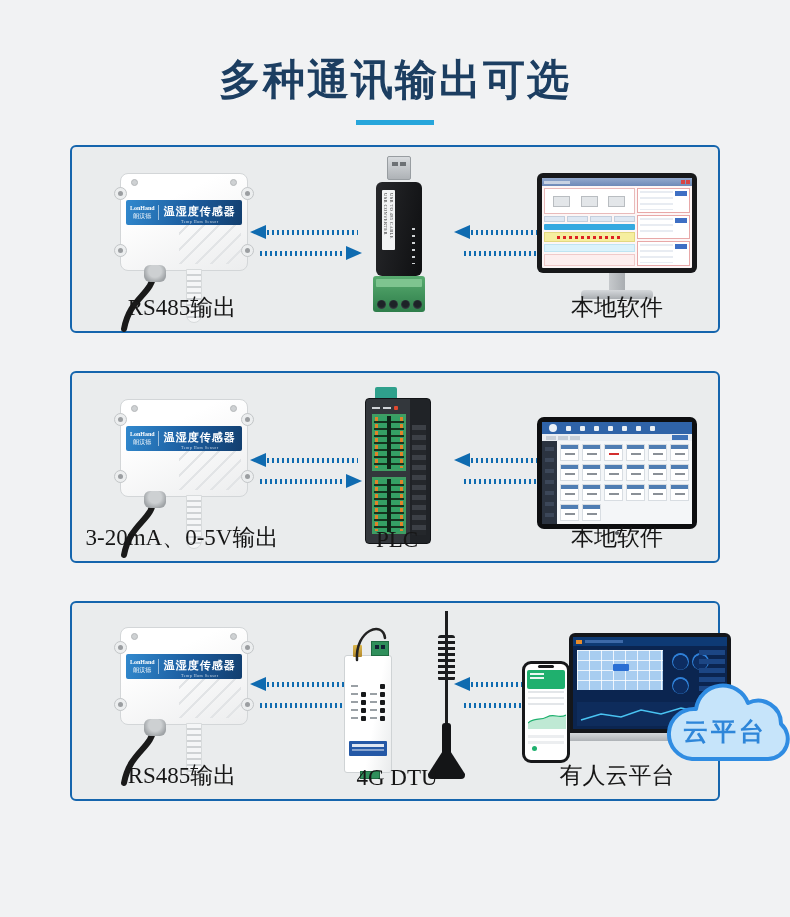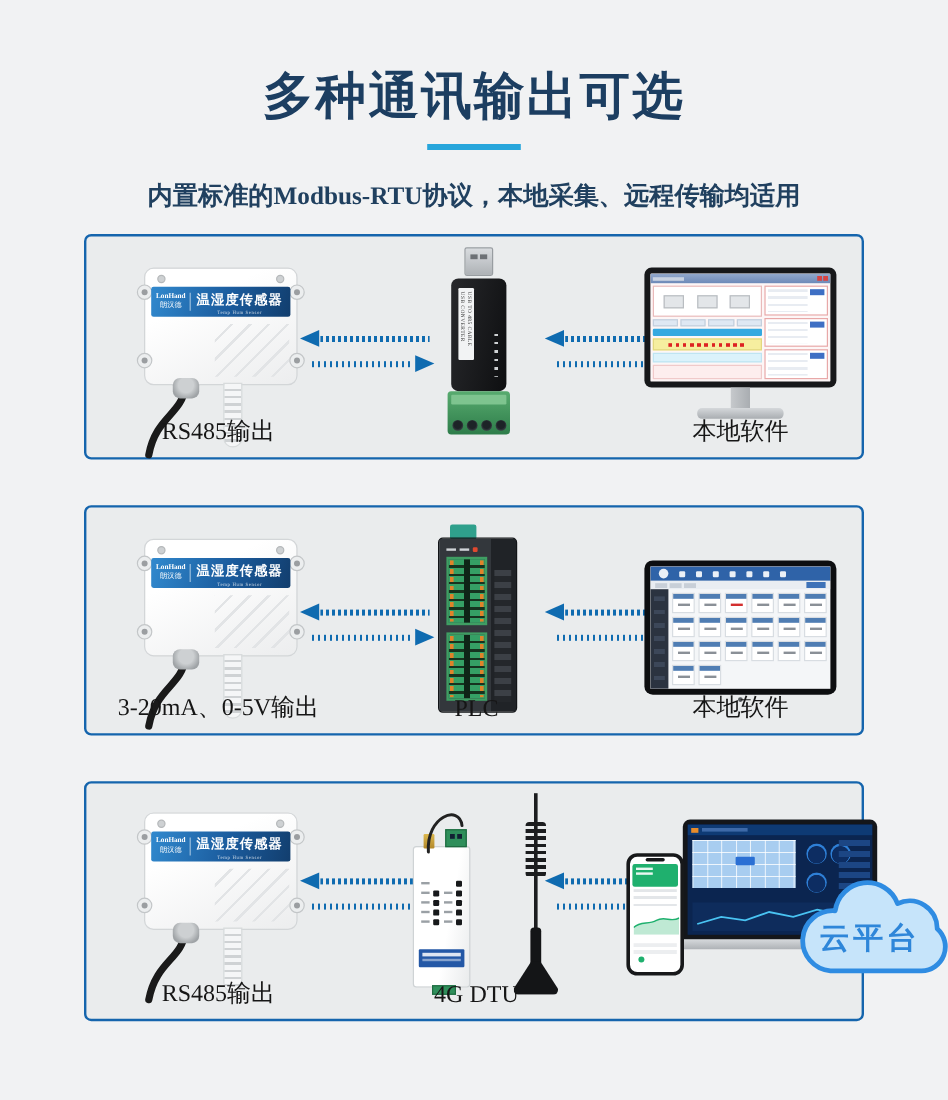--- a/index.html
+++ b/index.html
@@ -19,21 +19,21 @@
   
   .panel {
     position:relative; width:650px; margin:0 auto 38px;
     background:#eaeced; border:2px solid #1565ad; border-radius:6px;
   }
   .panel-1 { height:188px; margin-top:14px; }
   .panel-2 { height:192px; }
   .panel-3 { height:200px; overflow:visible; }
   .st-label {
     position:absolute; bottom:8px; transform:translateX(-50%);
-    font-size:20px; font-weight:500; color:#161616; white-space:nowrap; z-index:9;
+    font-size:23px; font-weight:500; color:#161616; white-space:nowrap; z-index:9;
   }
   .lbl-left { left:110px; } .lbl-mid { left:325px; } .lbl-right { left:545px; }
 
   
   .arrows { position:absolute; width:112px; height:40px; }
   .ar-row { position:relative; height:14px; }
   .ar-row + .ar-row { margin-top:7px; margin-left:10px; }
   .trail { position:absolute; top:5px; height:5px;
     background:repeating-linear-gradient(90deg,#0f6bb0 0 2px, transparent 2px 5px); }
   .ar-left .trail { left:17px; right:4px; }
@@ -49,21 +49,21 @@
     border:1px solid #d3d6d8; border-radius:8px; }
   .s-box::after { content:""; position:absolute; right:6px; bottom:6px; width:62px; height:44px;
     background:repeating-linear-gradient(135deg, transparent 0 9px, #e2e4e6 9px 11px);
     border-radius:0 0 6px 0; }
   .s-ear { position:absolute; width:13px; height:13px; background:#eceeef;
     border:1px solid #c3c6c8; border-radius:50%; }
   .s-ear::after { content:""; position:absolute; left:3px; top:3px; width:5px; height:5px;
     background:#9b9ea1; border-radius:50%; }
   .s-screw { position:absolute; top:5px; width:7px; height:7px; background:#ced1d3;
     border-radius:50%; border:1px solid #b5b8ba; }
-  .s-band { position:absolute; left:5px; right:5px; top:15px; height:25px;
+  .s-band { position:absolute; left:5px; right:5px; top:26px; height:25px;
     background:linear-gradient(105deg,#3189ce 0%,#1b5c9e 55%,#123e6e 100%);
     border-radius:2px; display:flex; align-items:center; padding:0 4px; color:#fff; z-index:2; }
   .s-brand { font-size:6px; line-height:1.25; text-align:center;
     border-right:1px solid rgba(255,255,255,.55); padding-right:3px; margin-right:3px; }
   .s-brand b { display:block; font-size:6px; }
   .s-titlewrap { flex:1; text-align:center; }
   .s-title { font-size:11px; font-weight:bold; letter-spacing:1px; }
   .s-sub { display:block; font-size:4px; opacity:.75; letter-spacing:.5px; }
   .s-gland { position:absolute; left:32px; top:92px; width:22px; height:17px;
     background:radial-gradient(circle at 50% 35%, #cdd0d2 0 40%, #9fa3a6 75%);
@@ -235,21 +235,20 @@
     font-size:25px; font-weight:bold; color:#2e86d9; letter-spacing:3px; }
 </style>
 </head>
 <body>
 
 <div class="page">
 
   <div class="header">
     <div class="title">多种通讯输出可选</div>
     <div class="title-underline"></div>
-    <div class="subtitle">内置标准的Modbus-RTU协议，本地采集、远程传输均适用</div>
   </div>
 
   <div class="panel panel-1">
 
     <div class="sensor" style="left:40px; top:26px;">
       <div class="s-box">
         <span class="s-ear" style="left:-7px; top:13px;"></span>
         <span class="s-ear" style="left:-7px; top:70px;"></span>
         <span class="s-ear" style="right:-7px; top:13px;"></span>
         <span class="s-ear" style="right:-7px; top:70px;"></span>
@@ -603,15 +602,16 @@
       <div class="cl">
         <svg width="152" height="110" viewBox="0 0 152 110">
           <path d="M38 96 L114 96 A20 20 0 0 0 127 61 A23 23 0 0 0 94 40 A27 27 0 0 0 42 46 A22 22 0 0 0 38 96 Z" fill="#c6e4fa" stroke="#2f8ce2" stroke-width="4" stroke-linejoin="round"></path>
         </svg>
         <div class="cl-text">云平台</div>
       </div>
     </div>
 
     <div class="st-label lbl-left">RS485输出</div>
     <div class="st-label lbl-mid">4G DTU</div>
+    <div class="st-label lbl-right">有人云平台</div>
   </div>
 
 </div>
 
 </body></html>

